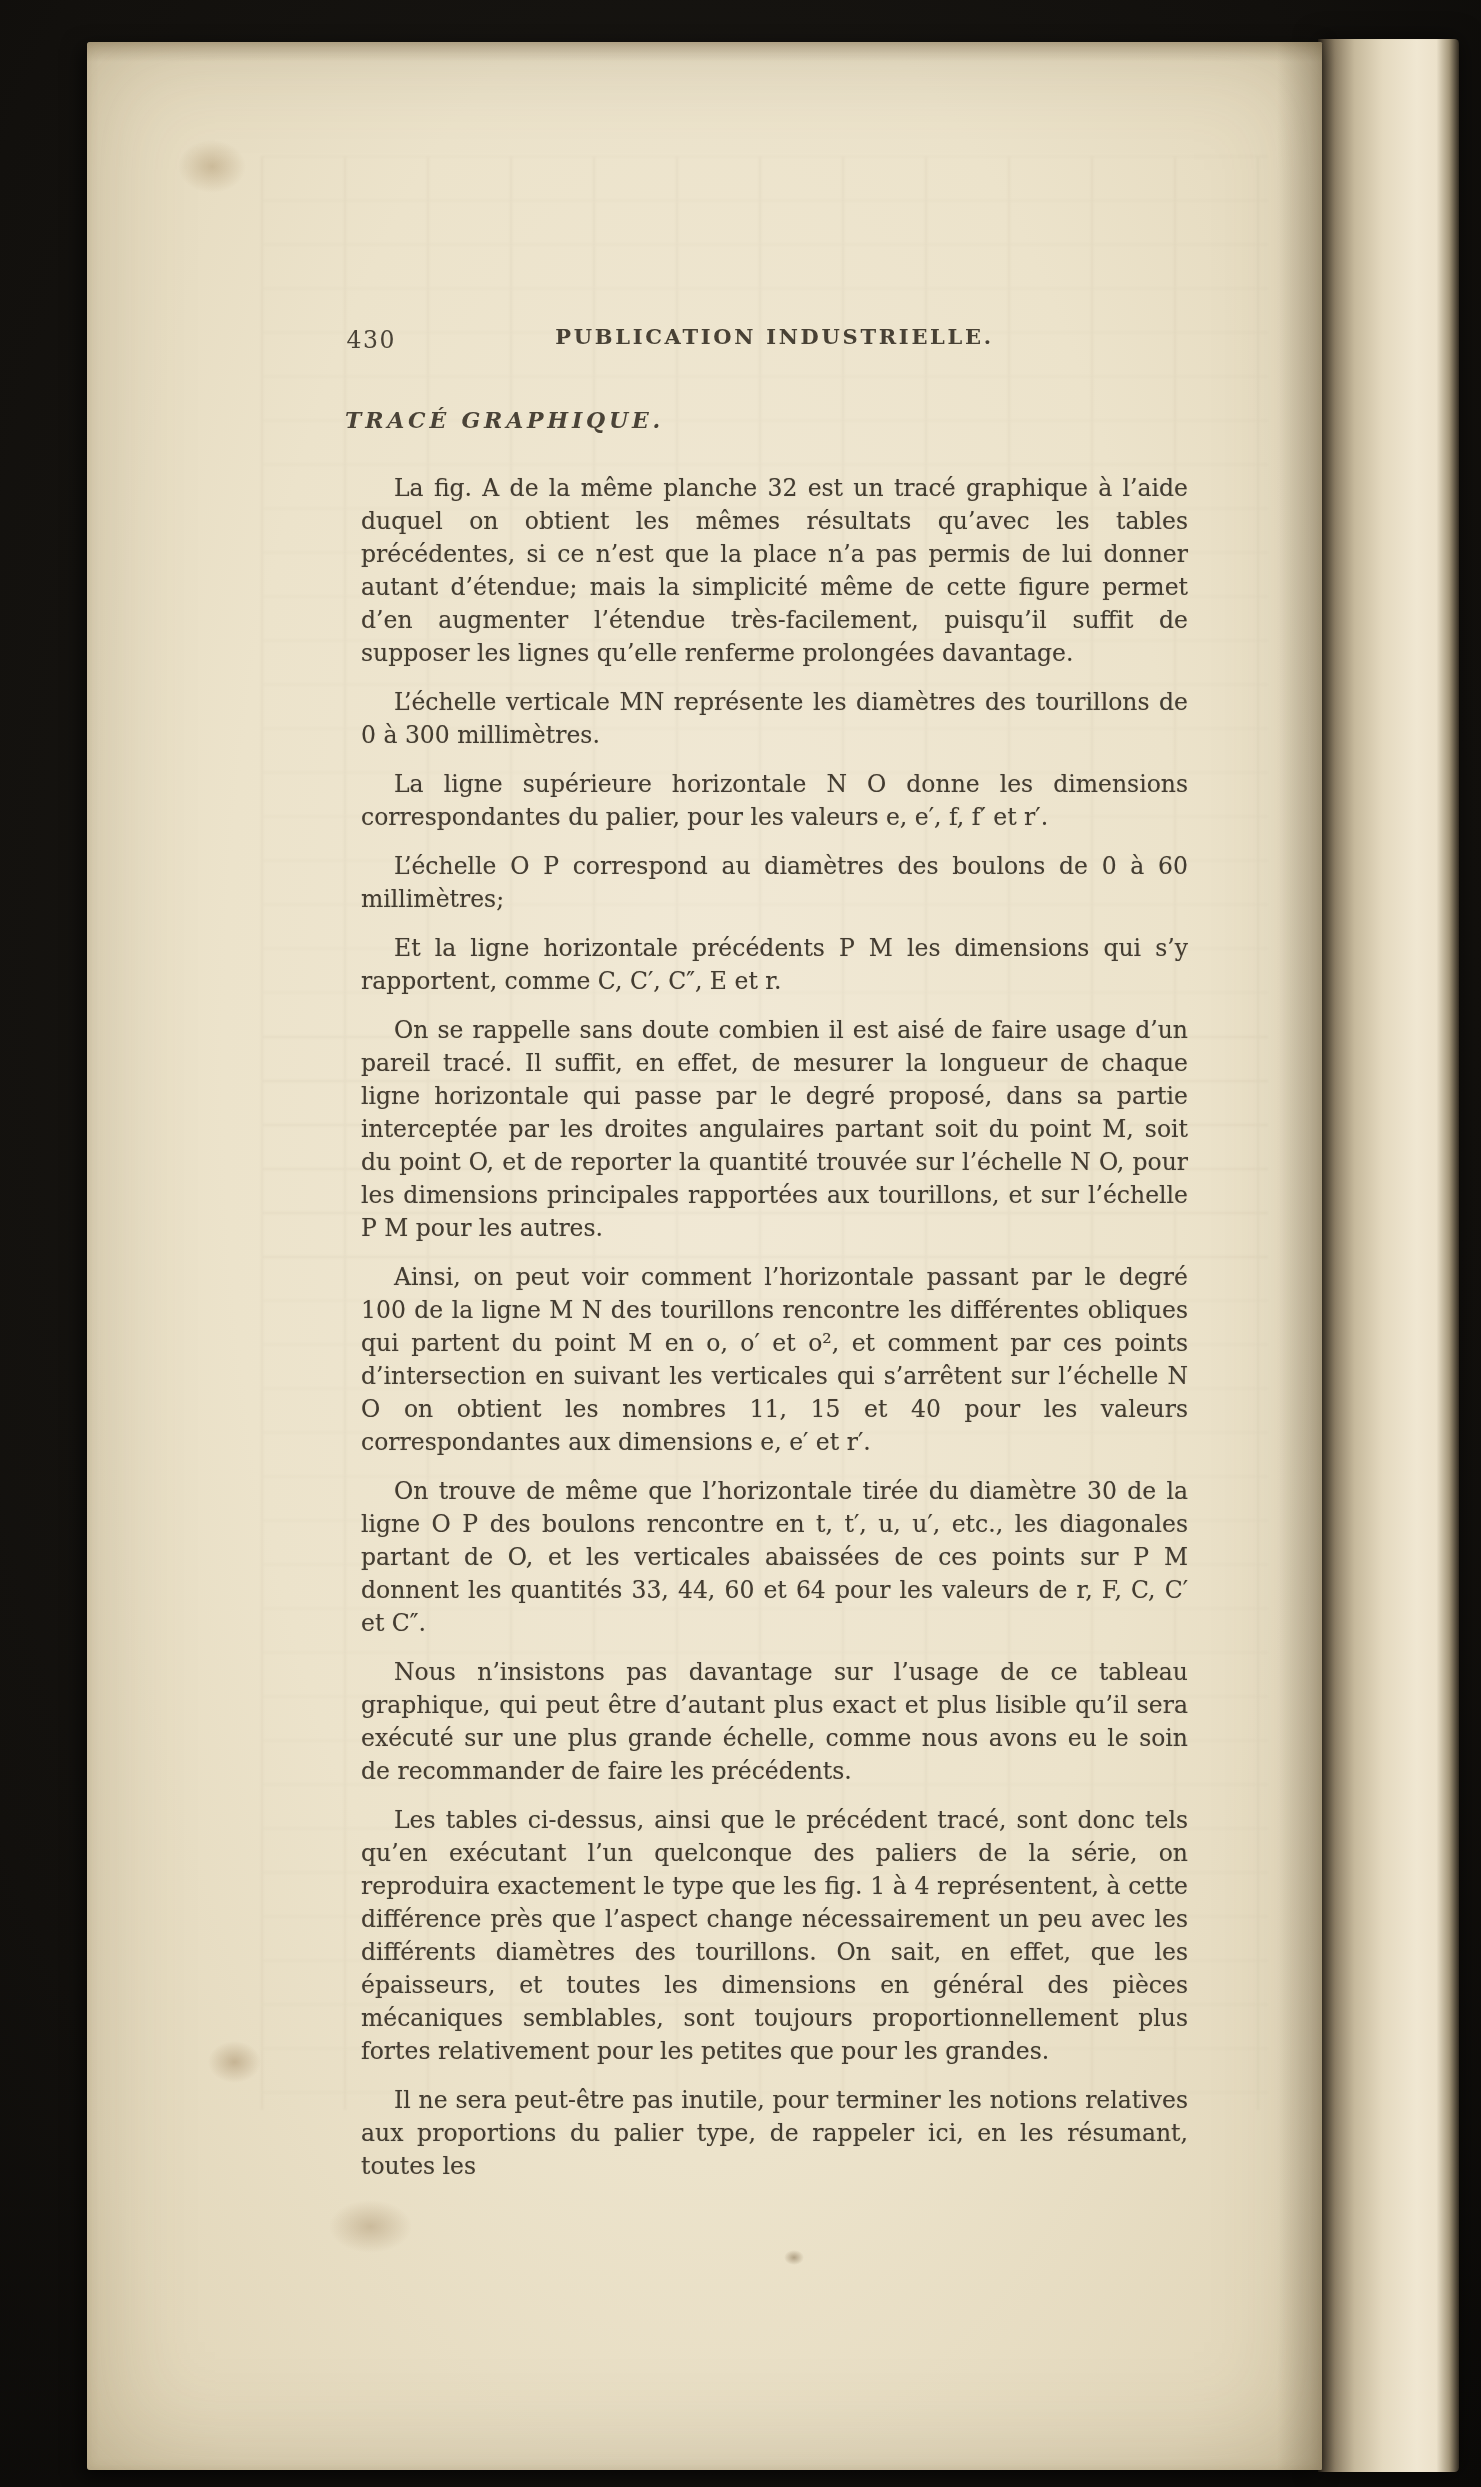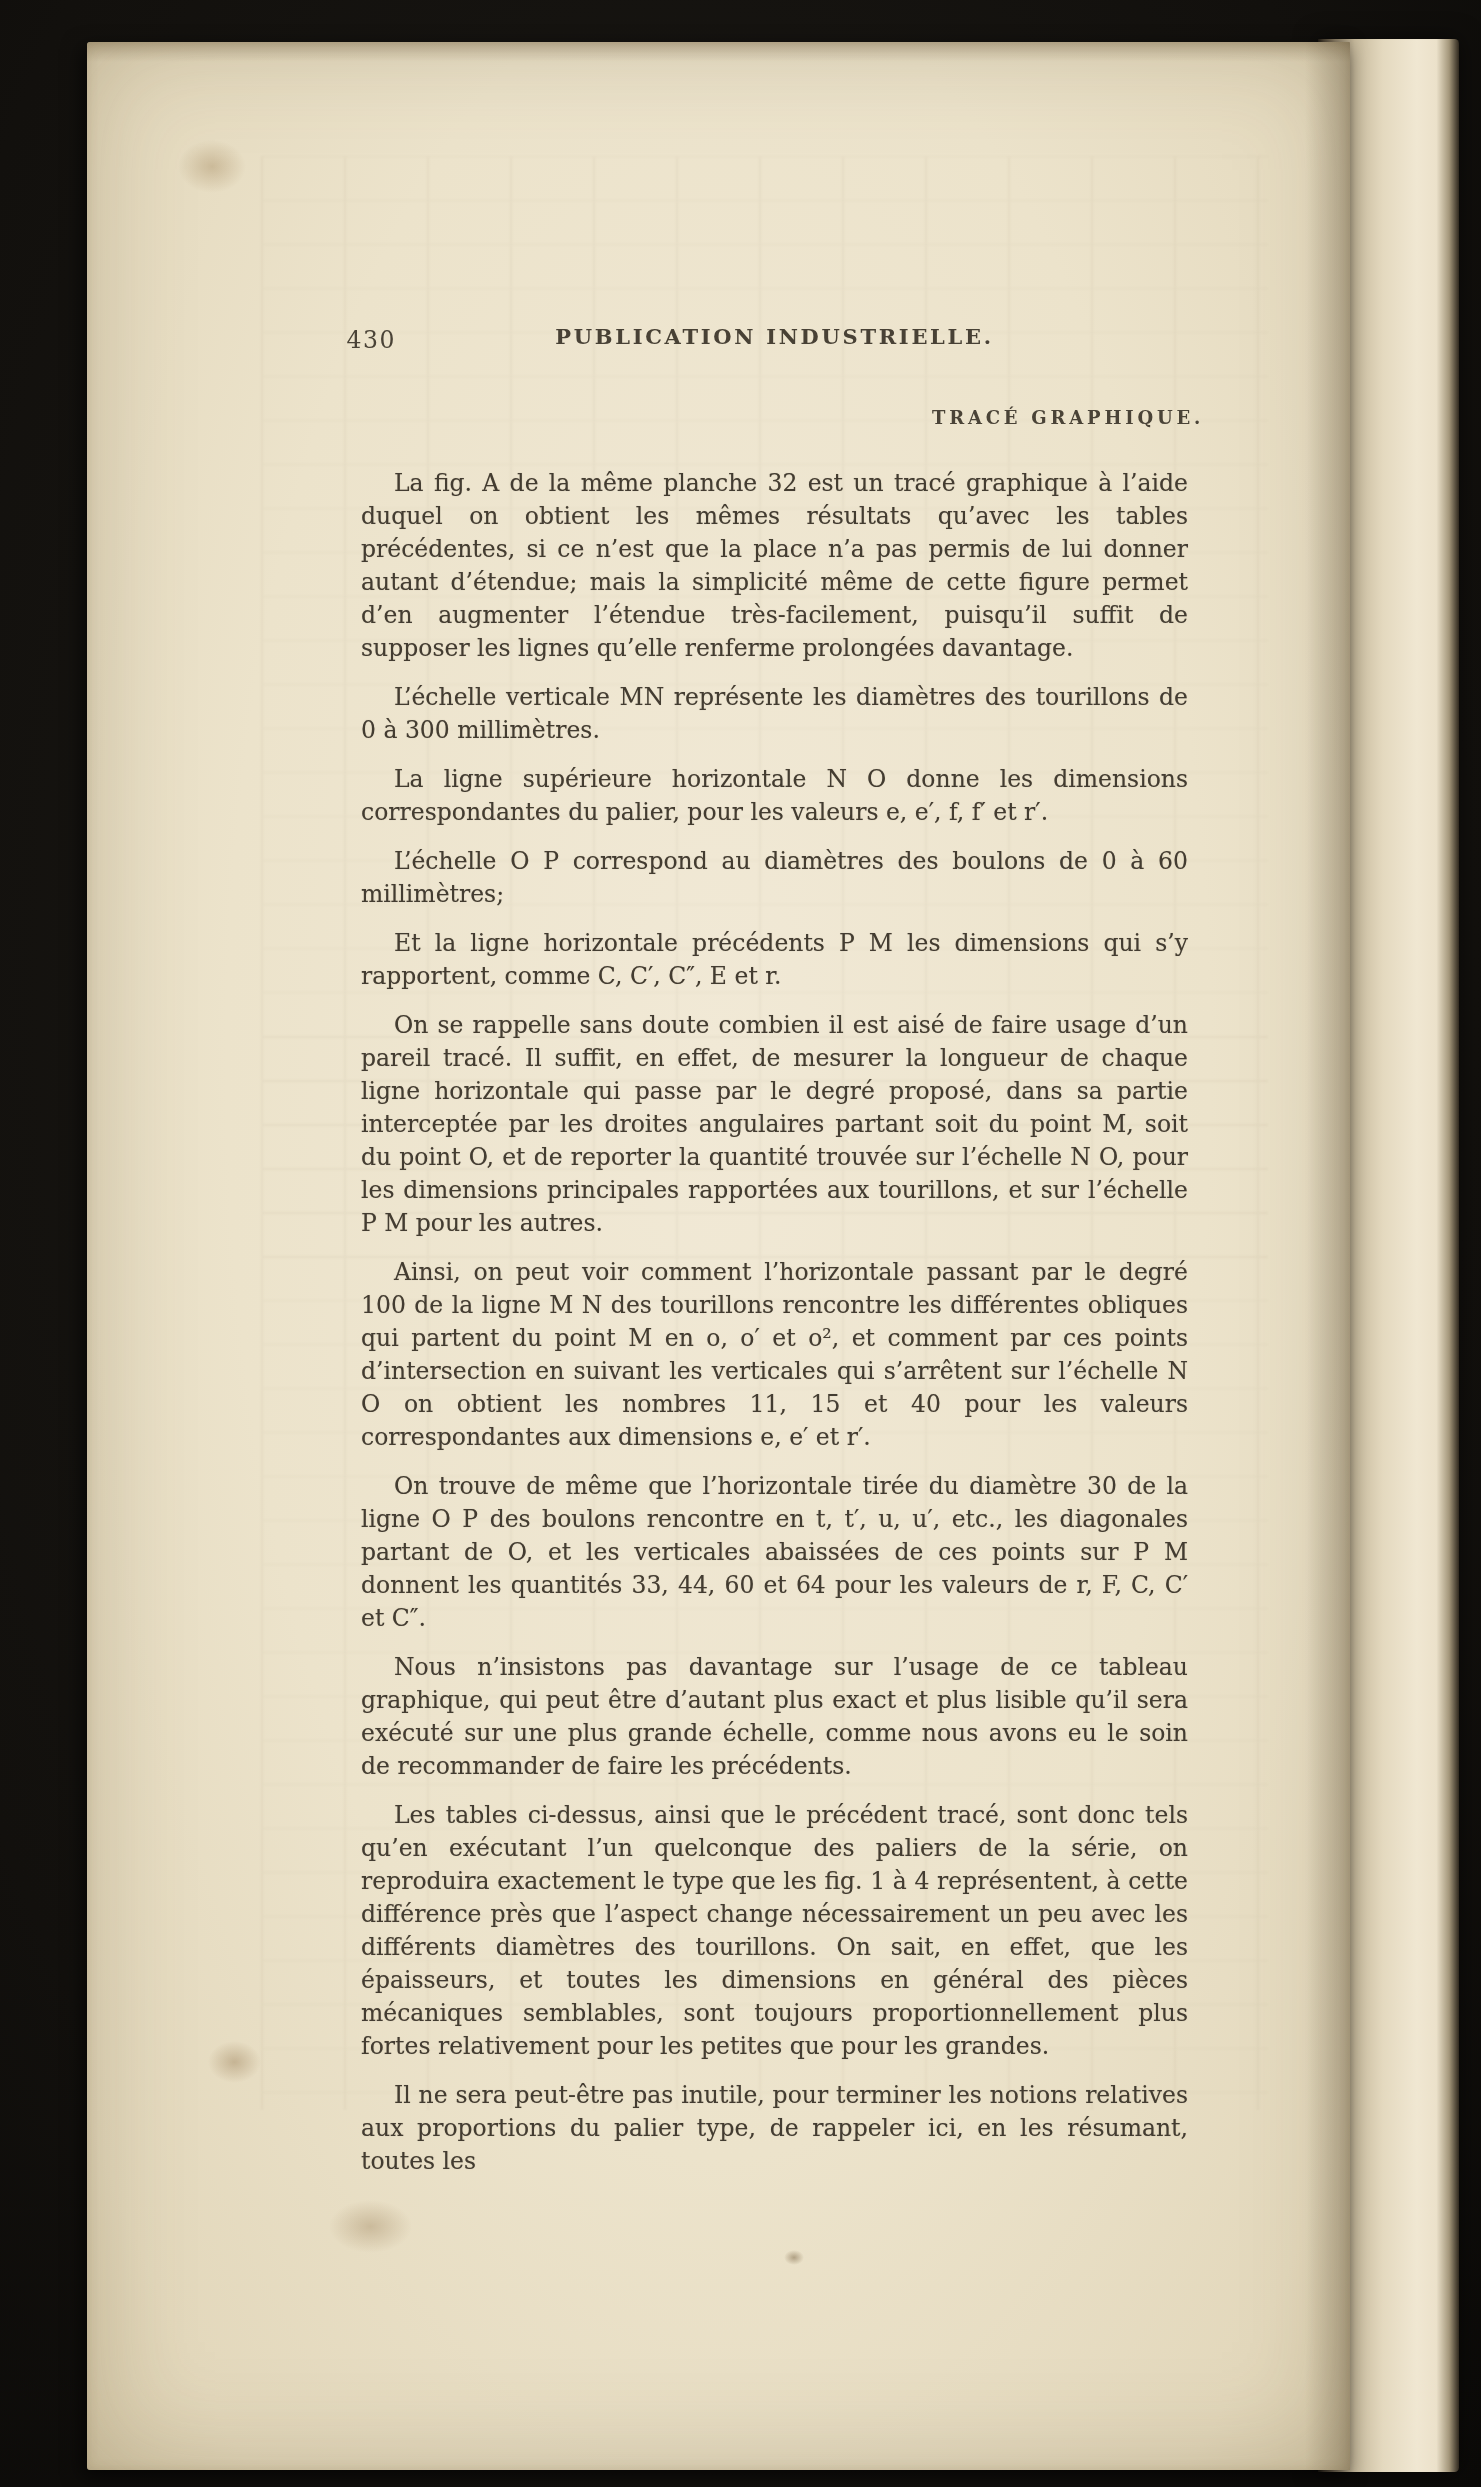--- a/index.html
+++ b/index.html
@@ -36,21 +36,20 @@
     position:absolute;
     left:87px; top:42px;
     width:1235px; height:2428px;
     background:
       radial-gradient(ellipse at 50% 42%, #f1e9d6 0%, #ece3cb 55%, #e3d8bc 88%, #d9cdae 100%);
     border-radius:3px 1.5px 1.5px 3px;
     box-shadow:
       inset 0 0 106px rgba(98,76,40,.26),
       inset 0 0 12px rgba(98,76,40,.18),
       -4.5px 6px 19.7px rgba(0,0,0,.65);
-    padding-left: 28px;
   }
   .page::before{ 
     content:"";
     position:absolute;left:0;top:0;right:0;height:19.7px;
     background:linear-gradient(180deg, rgba(92,72,40,.28), rgba(92,72,40,0));
     border-radius:3px 1.5px 0 0;
   }
   .page::after{ 
     content:"";
     position:absolute;top:0;right:0;bottom:0;width:45px;
@@ -95,24 +94,25 @@
     color:#4a4337;
   }
   .running{
     font-size:21px;font-weight:700;
     letter-spacing:2.7px;
     color:#484135;
     text-align:center;
   }
   .section{
     margin:50px 0 0 0;
-    text-align:right;
-    font-size:18px;font-weight:700;
+    text-align:left;
+    font-size:22px;font-weight:700;
     letter-spacing:3.8px;
     color:#4a4337;
+    font-style:italic;
   }
   .body{
     margin-top:39px;
     font-size:23.5px;
     line-height:33px;
     text-align:justify;
     color:var(--ink);
     text-shadow:0 0 0.8px rgba(70,58,42,.35);
   }
   .body p{

